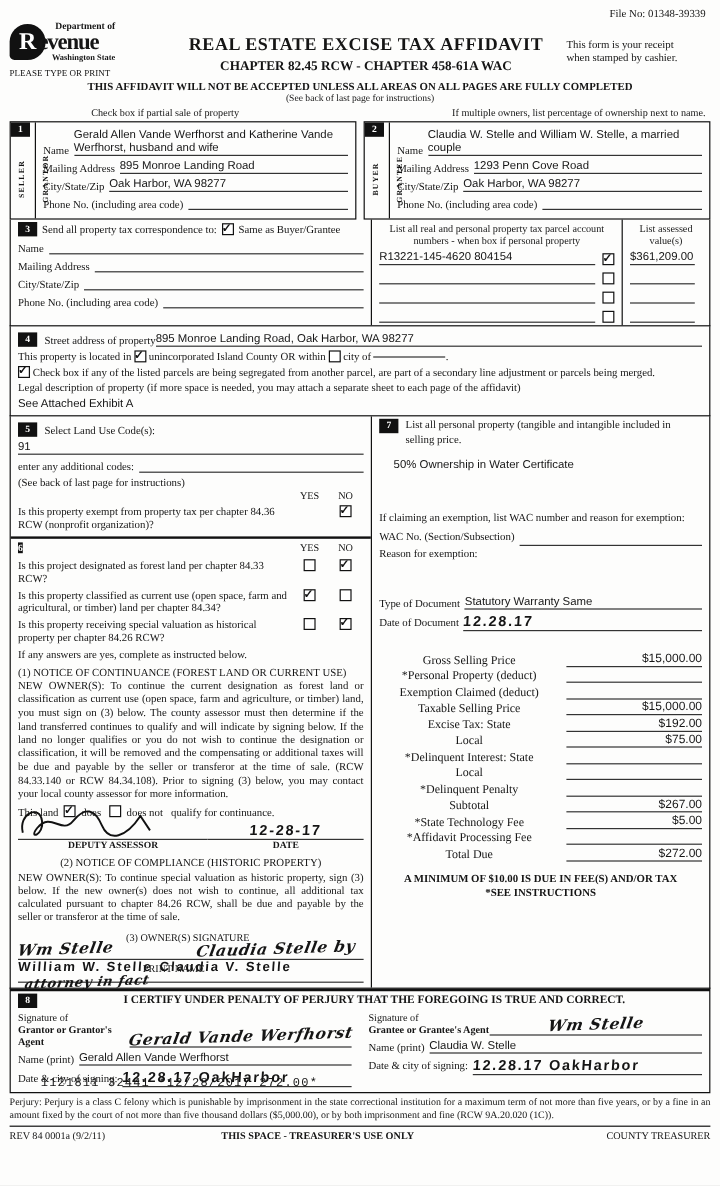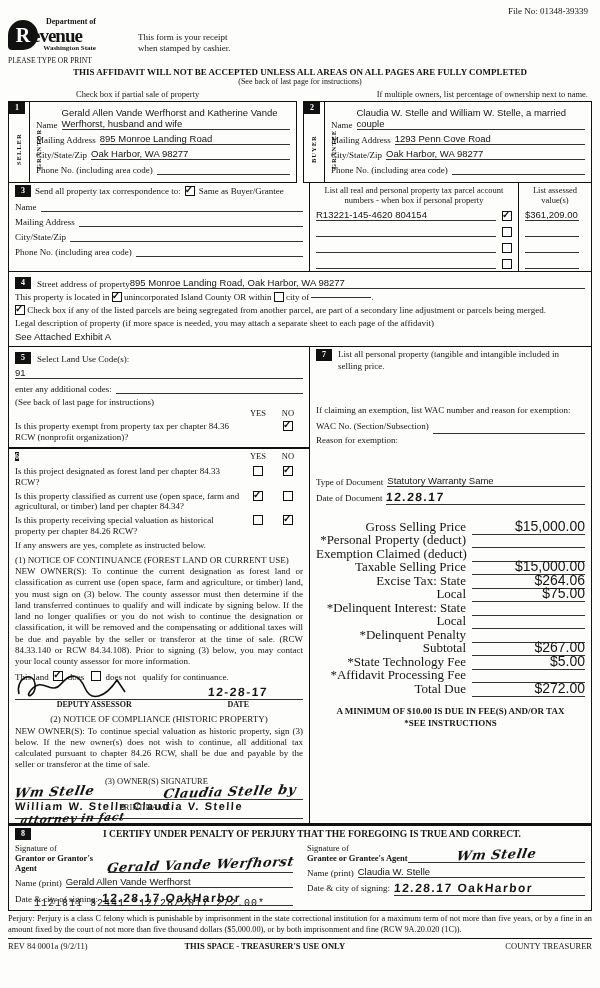--- a/index.html
+++ b/index.html
@@ -65,22 +65,22 @@
   .sublabels .b{flex:1;text-align:center;font-weight:bold;}
   .hw{font-family:"Liberation Sans",sans-serif;font-weight:700;font-size:12px;letter-spacing:1.5px;
       transform:skewX(-4deg);display:inline-block;white-space:nowrap;}
   .sig{font-family:"DejaVu Serif",serif;font-style:italic;font-weight:700;font-size:13px;letter-spacing:.5px;
        transform:skewX(-12deg) rotate(-2deg);display:inline-block;white-space:nowrap;}
   .scribble{position:absolute;left:-2px;top:-14px;}
   .ownersig{position:relative;margin-top:8px;}
   .ownersig .cap{position:absolute;left:90px;top:-3px;font-size:8.5px;}
   .feetable{margin-top:2px;}
   .feerow{display:flex;align-items:flex-end;height:13.5px;}
-  .feerow .fl{width:150px;text-align:right;padding-right:6px;white-space:nowrap;font-size:13px;}
-  .feerow .fv{flex:1;border-bottom:1px solid #333;text-align:right;font-family:"Liberation Sans",sans-serif;font-size:14px;}
+  .feerow .fl{width:150px;text-align:center;padding-right:6px;white-space:nowrap;font-size:10px;}
+  .feerow .fv{flex:1;border-bottom:1px solid #333;text-align:right;font-family:"Liberation Sans",sans-serif;font-size:10px;}
   .minimum{text-align:center;font-weight:bold;font-size:9px;margin-top:8px;line-height:1.4;}
   .certify{border:1.5px solid #111;border-top:2px solid #111;padding:2px 6px 4px 6px;font-size:9px;}
   .cert-head{display:flex;align-items:center;gap:8px;}
   .cert-state{flex:1;text-align:center;font-weight:bold;font-size:9.5px;}
   .certcols{display:flex;gap:14px;}
   .certcol{flex:1;}
   .siglab{font-size:8.5px;line-height:1.2;}
   .perjury{font-size:8.3px;line-height:1.3;text-align:justify;margin-top:3px;border-bottom:1.5px solid #111;padding-bottom:2px;}
   .footrow{display:flex;font-size:8.5px;margin-top:2px;}
   .footrow .f2{flex:1;text-align:center;font-weight:bold;}
@@ -101,20 +101,24 @@
       <div class="logo-row">
         <div class="logo-mark">R</div>
         <div class="logo-txt">
           <div class="logo-dept">Department of</div>
           <div class="logo-rev">evenue</div>
           <div class="logo-state">Washington State</div>
         </div>
       </div>
       <div class="please">PLEASE TYPE OR PRINT</div>
     </div>
+    <div class="titleblock">
+      <div class="title">REAL ESTATE EXCISE TAX AFFIDAVIT</div>
+      <div class="chapter">CHAPTER 82.45 RCW - CHAPTER 458-61A WAC</div>
+    </div>
     <div class="receipt">
       <span>This form is your receipt</span><br>
       <span>when stamped by cashier.</span>
     </div>
   </div>
 
   <div class="warn">THIS AFFIDAVIT WILL NOT BE ACCEPTED UNLESS ALL AREAS ON ALL PAGES ARE FULLY COMPLETED</div>
   <div class="seeback">(See back of last page for instructions)</div>
   <div class="partialrow">
     <span class="l">Check box if partial sale of property</span>
@@ -359,20 +363,21 @@
           <span class="sig" style="font-size:11px;margin-left:6px;">attorney in fact</span>
         </div>
       </div>
     </div>
 
     <div class="colR">
       <div style="display:flex;gap:6px;">
         <span class="badge">7</span>
         <span style="flex:1;line-height:1.25;">List all personal property (tangible and intangible included in selling price.</span>
       </div>
+      <div class="val" style="margin:10px 0 0 12px;">50% Ownership in Water Certificate</div>
 
       <div style="margin-top:32px;line-height:1.5;">
         <div>If claiming an exemption, list WAC number and reason for exemption:</div>
         <div class="frow">
             <span class="lab">WAC No. (Section/Subsection)</span>
           <span class="uf"></span>
           </div>
         <div>Reason for exemption:</div>
       </div>
 
@@ -399,21 +404,21 @@
         <div class="feerow">
             <span class="fl">Exemption Claimed (deduct)</span>
             <span class="fv"></span>
           </div>
         <div class="feerow">
             <span class="fl">Taxable Selling Price</span>
             <span class="fv">$15,000.00</span>
           </div>
         <div class="feerow">
             <span class="fl">Excise Tax:  State</span>
-            <span class="fv">$264.06</span>
+            <span class="fv">$192.00</span>
           </div>
         <div class="feerow">
             <span class="fl">Local</span>
             <span class="fv">$75.00</span>
           </div>
         <div class="feerow">
             <span class="fl">*Delinquent Interest:  State</span>
             <span class="fv"></span>
           </div>
         <div class="feerow">

